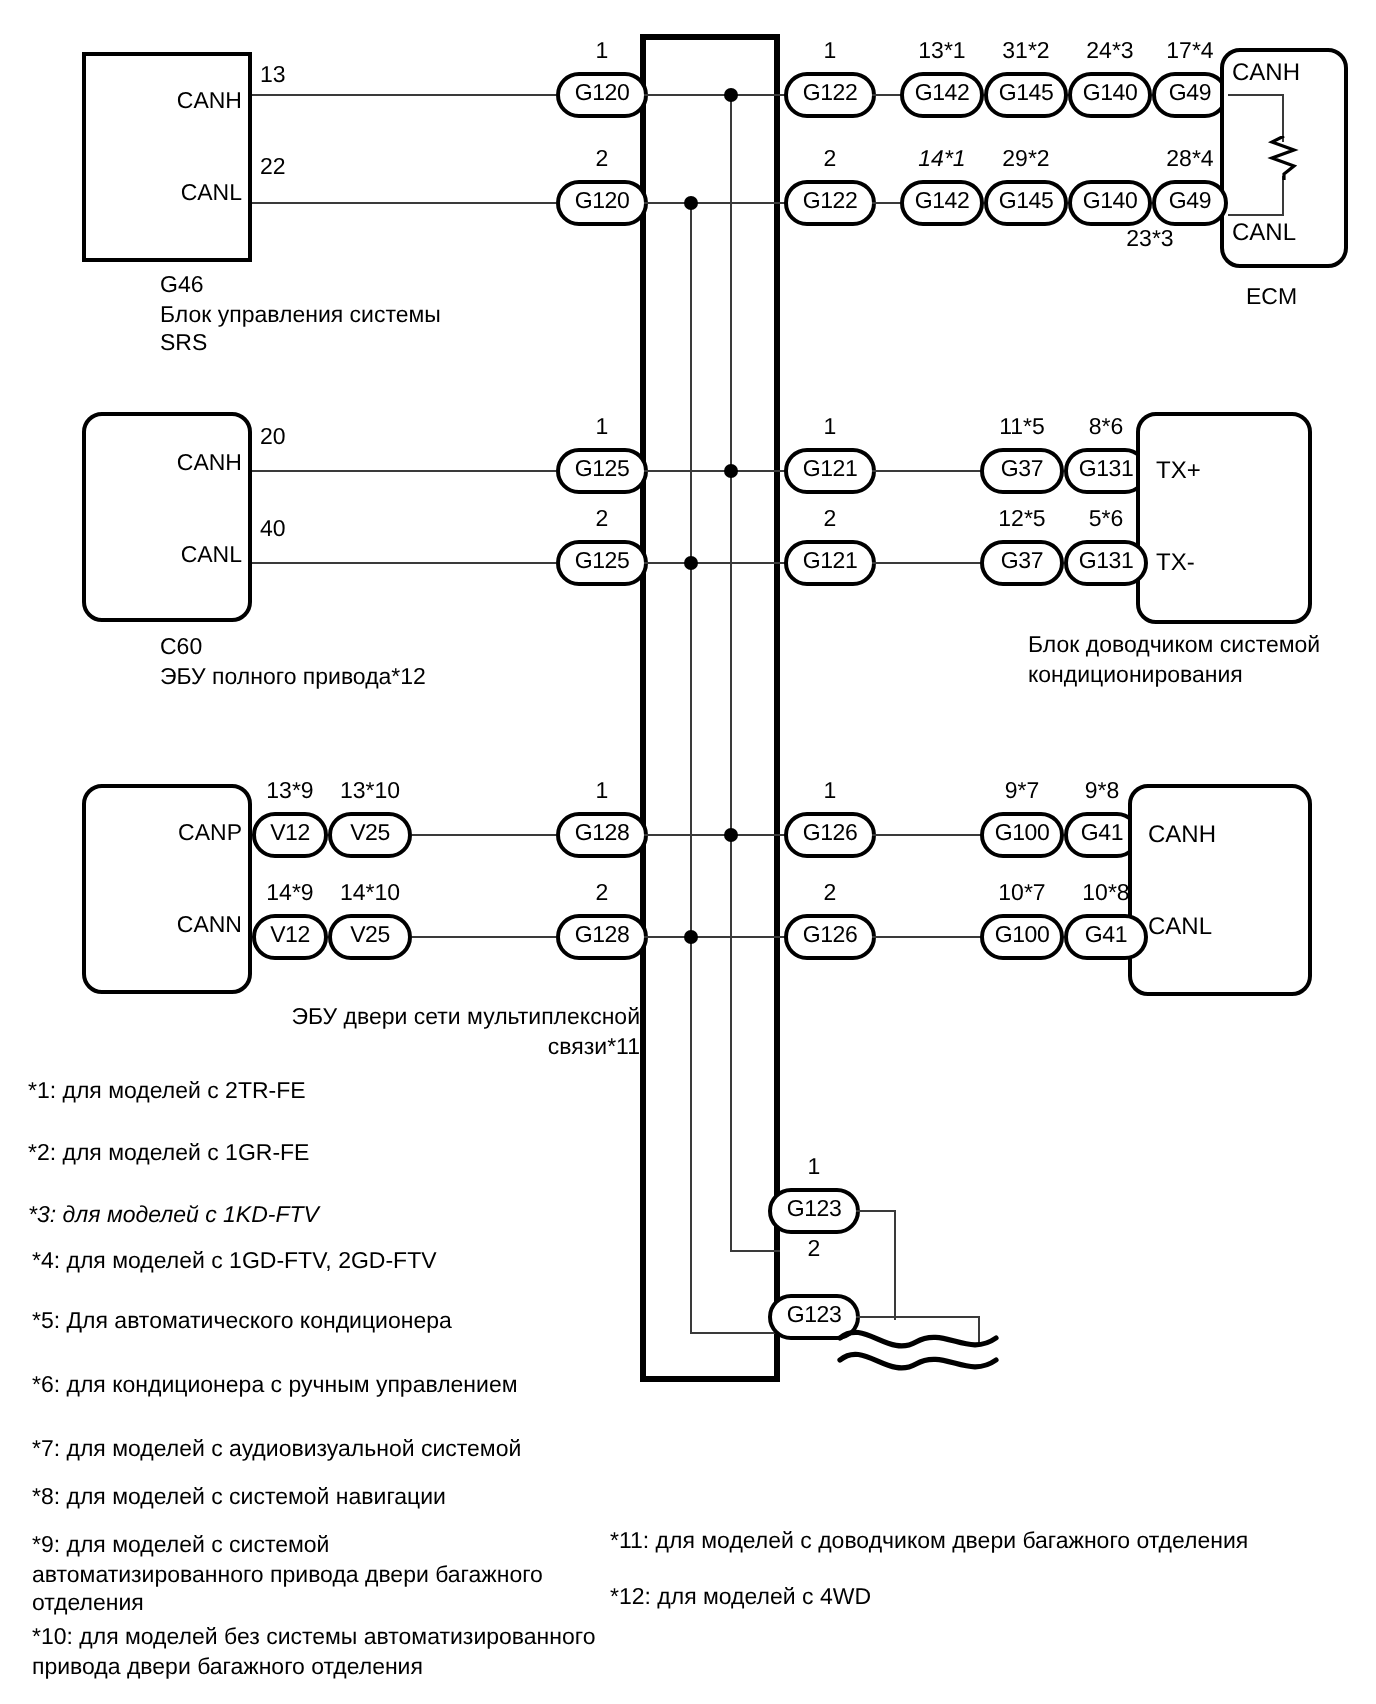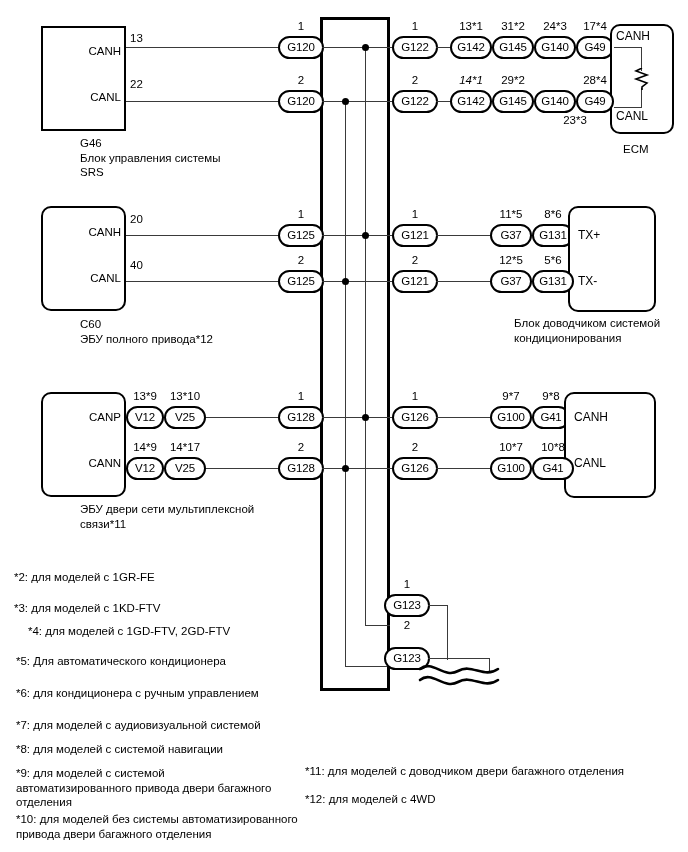--- a/index.html
+++ b/index.html
@@ -226,21 +226,21 @@
   <div class="conn w46" style="left:392px; top:270px;">G121</div>
   <div class="wire-h" style="left:436px; top:281px; width:56px;"></div>
   <div class="pin-num" style="left:490px; top:254px; width:42px;">12*5</div>
   <div class="conn w42" style="left:490px; top:270px;">G37</div>
   <div class="pin-num" style="left:532px; top:254px; width:42px;">5*6</div>
   <div class="conn w42" style="left:532px; top:270px;">G131</div>
 
   <div class="ecu-box" style="left:41px; top:392px; width:85px; height:105px;"></div>
   <div class="pin-label right" style="left:36px; top:411px; width:85px;">CANP</div>
   <div class="pin-label right" style="left:36px; top:457px; width:85px;">CANN</div>
-  <div class="caption" style="left:32px; top:502px; width:240px;">ЭБУ двери сети мультиплексной
+  <div class="caption" style="left:32px; top:502px; width:240px;text-align:right;">ЭБУ двери сети мультиплексной
 связи*11</div>
 
   <div class="pin-num" style="left:126px; top:390px; width:38px;">13*9</div>
   <div class="conn w38" style="left:126px; top:406px;">V12</div>
   <div class="pin-num" style="left:164px; top:390px; width:42px;">13*10</div>
   <div class="conn w42" style="left:164px; top:406px;">V25</div>
   <div class="wire-h" style="left:206px; top:417px; width:72px;"></div>
   <div class="pin-num" style="left:278px; top:390px; width:46px;">1</div>
   <div class="conn w46" style="left:278px; top:406px;">G128</div>
   <div class="wire-h" style="left:322px; top:417px; width:48px;"></div>
@@ -253,21 +253,21 @@
   <div class="conn w42" style="left:490px; top:406px;">G100</div>
   <div class="pin-num" style="left:532px; top:390px; width:38px;">9*8</div>
   <div class="conn w38" style="left:532px; top:406px;">G41</div>
 
   <div class="ecu-box" style="left:564px; top:392px; width:92px; height:106px;"></div>
   <div class="term-label" style="left:574px; top:411px;">CANH</div>
   <div class="term-label" style="left:574px; top:457px;">CANL</div>
 
   <div class="pin-num" style="left:126px; top:441px; width:38px;">14*9</div>
   <div class="conn w38" style="left:126px; top:457px;">V12</div>
-  <div class="pin-num" style="left:164px; top:441px; width:42px;">14*17</div>
+  <div class="pin-num" style="left:164px; top:441px; width:42px;">14*10</div>
   <div class="conn w42" style="left:164px; top:457px;">V25</div>
   <div class="wire-h" style="left:206px; top:468px; width:72px;"></div>
   <div class="pin-num" style="left:278px; top:441px; width:46px;">2</div>
   <div class="conn w46" style="left:278px; top:457px;">G128</div>
   <div class="wire-h" style="left:322px; top:468px; width:28px;"></div>
   <div class="dot" style="left:342px; top:465px;"></div>
   <div class="wire-h" style="left:350px; top:468px; width:48px;"></div>
   <div class="pin-num" style="left:392px; top:441px; width:46px;">2</div>
   <div class="conn w46" style="left:392px; top:457px;">G126</div>
   <div class="wire-h" style="left:436px; top:468px; width:56px;"></div>
@@ -287,23 +287,24 @@
   <div class="wire-h" style="left:428px; top:605px; width:20px;"></div>
   <div class="wire-v" style="left:447px; top:605px; height:55px;"></div>
   <div class="wire-h" style="left:428px; top:658px; width:62px;"></div>
   <div class="wire-v" style="left:489px; top:658px; height:14px;"></div>
 
   <svg class="abs" style="left:418px; top:658px;" width="84" height="30" viewBox="0 0 84 30">
     <path d="M2,11 C14,1 26,21 40,13 C54,5 66,21 80,11" fill="none" stroke="#000" stroke-width="2.6" stroke-linecap="round"></path>
     <path d="M2,22 C14,12 26,32 40,24 C54,16 66,32 80,22" fill="none" stroke="#000" stroke-width="2.6" stroke-linecap="round"></path>
   </svg>
 
+  <div class="note" style="left:14px; top:539px; width:290px;">*1: для моделей с 2TR-FE</div>
   <div class="note" style="left:14px; top:570px; width:290px;">*2: для моделей с 1GR-FE</div>
-  <div class="note" style="left:14px; top:601px; width:290px;">*3: для моделей с 1KD-FTV</div>
-  <div class="note" style="left:28px; top:624px; width:290px;">*4: для моделей с 1GD-FTV, 2GD-FTV</div>
+  <div class="note" style="left:14px; top:601px; width:290px;font-style:italic;">*3: для моделей с 1KD-FTV</div>
+  <div class="note" style="left:16px; top:624px; width:290px;">*4: для моделей с 1GD-FTV, 2GD-FTV</div>
   <div class="note" style="left:16px; top:654px; width:290px;">*5: Для автоматического кондиционера</div>
   <div class="note" style="left:16px; top:686px; width:290px;">*6: для кондиционера с ручным управлением</div>
   <div class="note" style="left:16px; top:718px; width:290px;">*7: для моделей с аудиовизуальной системой</div>
   <div class="note" style="left:16px; top:742px; width:290px;">*8: для моделей с системой навигации</div>
   <div class="note" style="left:16px; top:766px; width:290px;">*9: для моделей с системой
 автоматизированного привода двери багажного
 отделения</div>
   <div class="note" style="left:16px; top:812px; width:300px;">*10: для моделей без системы автоматизированного
 привода двери багажного отделения</div>
 

